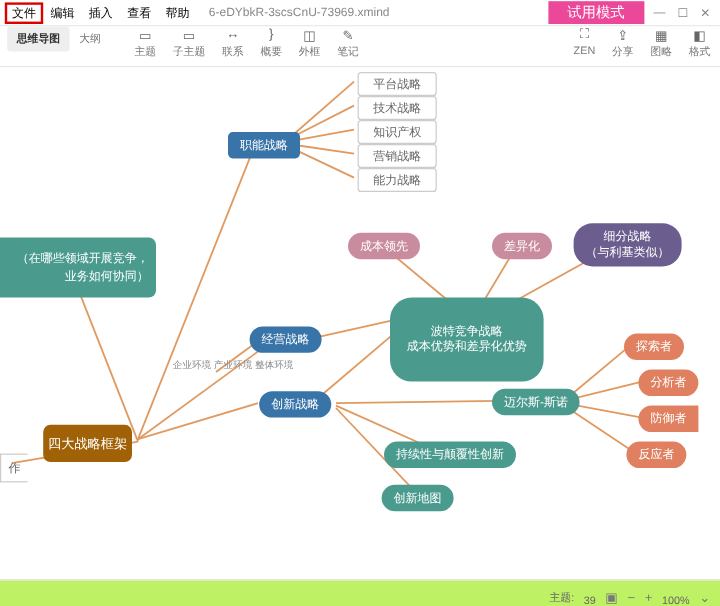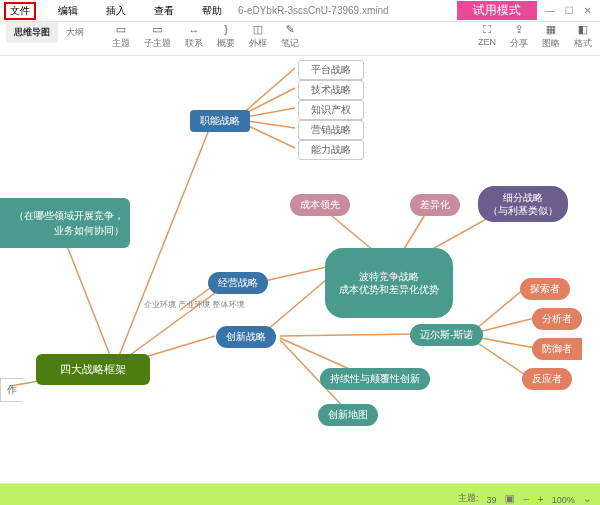--- a/index.html
+++ b/index.html
@@ -1,37 +1,37 @@
 <!DOCTYPE html>
 <html><head>
 <meta charset="utf-8">
 <style>
 *{margin:0;padding:0;box-sizing:border-box;font-family:"Microsoft YaHei",sans-serif}
 body{width:600px;height:505px;background:#f0f0f0;overflow:hidden;position:relative}
 .titlebar{height:22px;background:#fff;display:flex;align-items:center;font-size:10px;border-bottom:1px solid #e5e5e5}
-.menu{display:flex;gap:16px;margin-left:4px}
+.menu{display:flex;gap:0;margin-left:4px}
 .menu span{padding:2px 6px;cursor:pointer}
 .menu .file{border:2px solid #d00;padding:0 4px}
 .filename{margin-left:10px;color:#888;font-size:10px}
 .trial{margin-left:auto;background:#ec4899;color:#fff;padding:1px 16px;font-size:12px}
 .winbtns{display:flex;gap:10px;margin:0 8px;color:#888}
 .winbtns span{cursor:pointer;font-size:10px}
 .toolbar{height:34px;background:#fff;display:flex;align-items:flex-start;font-size:9px;color:#777;border-bottom:1px solid #e5e5e5}
 .viewtabs{display:flex;margin-left:6px}
 .viewtabs span{padding:4px 8px}
 .viewtabs .active{background:#eee;border-radius:3px;color:#333;font-weight:bold}
 .tools{display:flex;gap:14px;margin-left:20px}
 .tool{display:flex;flex-direction:column;align-items:center;gap:1px}
 .tool .ic{width:14px;height:14px;display:flex;align-items:center;justify-content:center;font-size:11px;color:#666}
 .rtools{display:flex;gap:14px;margin-left:auto;margin-right:8px}
 .canvas{position:absolute;top:56px;left:0;right:0;bottom:22px;background:#fff}
 svg{position:absolute;top:0;left:0;width:100%;height:100%}
 .node{position:absolute;padding:4px 10px;border-radius:14px;font-size:10px;color:#fff;white-space:nowrap;text-align:center}
 .box{border-radius:4px}
-.root{background:#4d7c0f;color:#fff;font-size:11px;padding:8px 24px;border-radius:6px}
+.root{background:#a16207;color:#fff;font-size:11px;padding:8px 4px;border-radius:6px}
 .blue{background:#3874a8}
 .teal{background:#4a9b8e}
 .pink{background:#c98b9e}
 .purple{background:#6b5e8f}
 .orange{background:#e08060}
 .lined{position:absolute;font-size:10px;color:#666;border:1px solid #ccc;border-radius:3px;padding:2px 12px;background:#fff}
 .small{position:absolute;font-size:8px;color:#888;line-height:1.3}
 .halfbox{position:absolute;background:#4a9b8e;color:#fff;font-size:10px;padding:10px 6px;border-radius:0 6px 6px 0;text-align:right;line-height:1.5}
 .plainbox{position:absolute;border:1px solid #ccc;font-size:10px;padding:4px 6px;color:#666;border-right:none}
 .statusbar{position:absolute;bottom:0;left:0;right:0;height:22px;background:#bef264;border-top:1px solid #e5e5e5;display:flex;align-items:flex-end;justify-content:flex-end;font-size:9px;color:#666;gap:8px;padding-right:8px}

